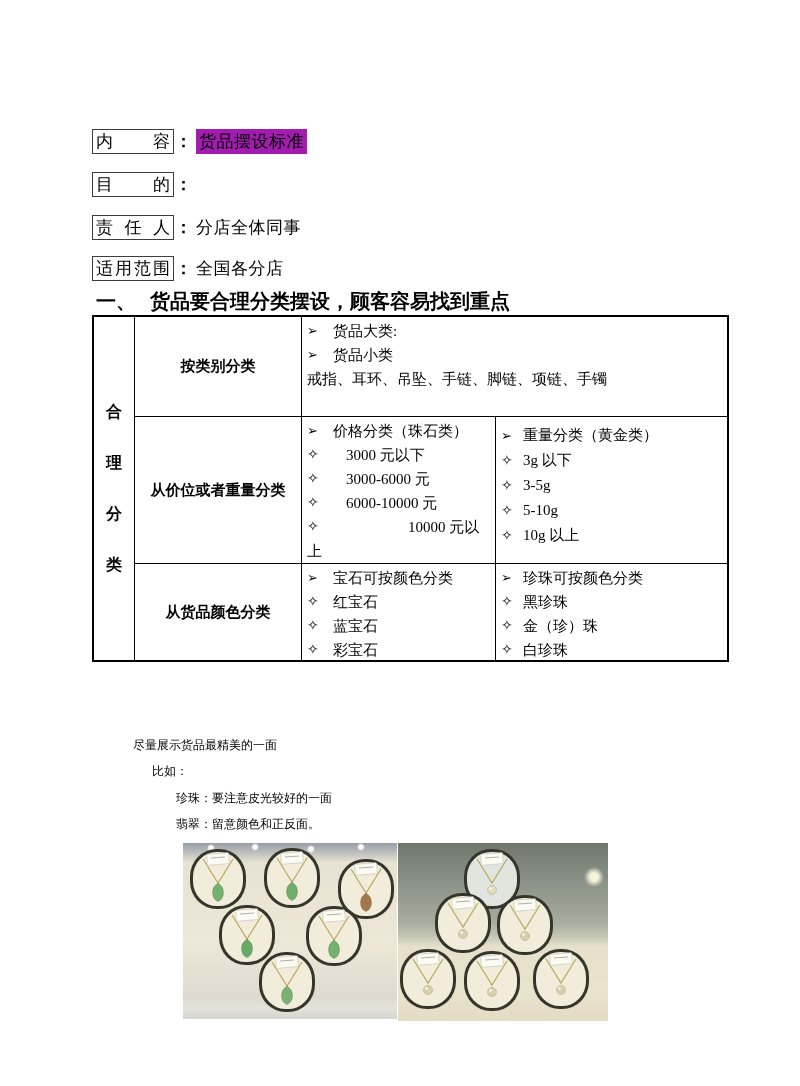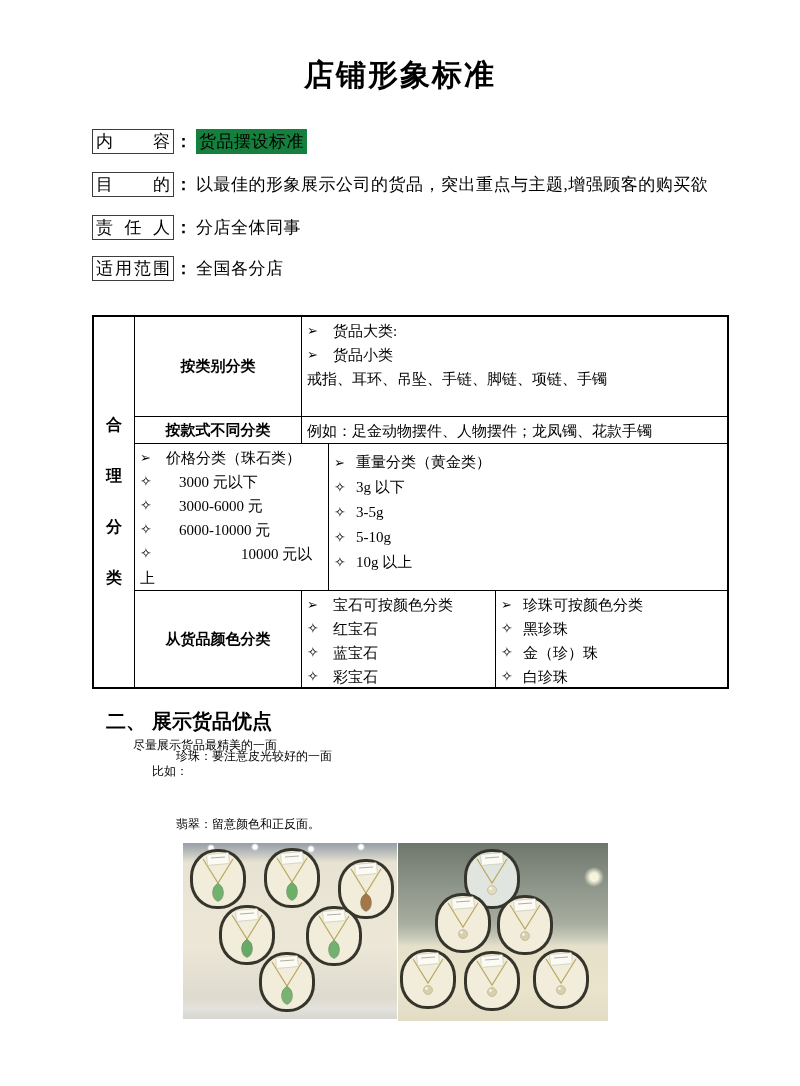--- a/index.html
+++ b/index.html
@@ -10,21 +10,21 @@
   .doc-title{position:absolute;top:55px;left:0;width:100%;text-align:center;
              font-size:30px;font-weight:bold;letter-spacing:2px;}
 
   
   .field{position:absolute;left:92px;height:26px;display:flex;align-items:center;font-size:17px;}
   .f1{top:128px}.f2{top:171px}.f3{top:214px}.f4{top:255px}
   .field .labelbox{display:inline-block;width:74px;padding:1px 3px;border:1px solid #3d3d3d;
                    text-align:justify;text-align-last:justify;line-height:21px;height:21px;overflow:hidden;}
   .field .colon{margin:0 4px 0 1px;font-weight:bold;}
   .field .value{white-space:nowrap;letter-spacing:0.5px;}
-  .value.highlight{background:#15803d;padding:1px 3px;}
+  .value.highlight{background:#a21caf;padding:1px 3px;}
 
   
   .sec-heading{position:absolute;font-weight:bold;font-size:20px;white-space:nowrap;}
   .h1{top:288px;left:96px;}
   .h1 .sec-num{display:inline-block;width:54px;font-weight:bold;}
   .h2{top:708px;left:106px;}
   .h2 .sec-num{display:inline-block;margin-right:6px;}
 
   
   .cls-table{position:absolute;left:92px;top:315px;width:637px;border:2px solid #000;
@@ -49,21 +49,21 @@
   .bullet.small{font-size:14px;}
   .cell-right .bullet{width:22px;}
   .ind1 .txt{margin-left:13px;}
   .ind2 .txt{margin-left:75px;}
   .pt6{padding-top:6px;}
 
   
   .p-line{position:absolute;font-size:12px;white-space:nowrap;}
   .p0{top:737px;left:133px;}
   .p1{top:763px;left:152px;}
-  .p2{top:748px;left:176px;}
+  .p2{top:790px;left:176px;}
   .p3{top:816px;left:176px;}
 
   
   .photo{position:absolute;top:843px;}
   .photo-left{left:183px;width:214px;height:176px;
     background-image:
       radial-gradient(circle at 28px 5px,#ffffff 2px,rgba(255,255,255,0) 4px),
       radial-gradient(circle at 72px 4px,#ffffff 2px,rgba(255,255,255,0) 4px),
       radial-gradient(circle at 128px 6px,#ffffff 2px,rgba(255,255,255,0) 4px),
       radial-gradient(circle at 178px 4px,#ffffff 2px,rgba(255,255,255,0) 4px),
@@ -75,43 +75,44 @@
   .pad{position:absolute;width:56px;height:60px;box-sizing:border-box;
        border:3px solid #35352b;border-radius:48%/46%;background:#f2eddb;}
   .pad-light{background:#e0e6df;}
   .pad svg{display:block;width:100%;height:100%;}
 </style>
 </head>
 <body>
 
 <div class="page">
 
-  <div class="doc-title">店铺形象标准</div>
 
   <div class="field f1">
     <span class="labelbox">内容</span>
     <span class="colon">：</span>
     <span class="value highlight">货品摆设标准</span>
   </div>
   <div class="field f2">
     <span class="labelbox">目的</span>
     <span class="colon">：</span>
-    <span class="value">以最佳的形象展示公司的货品，突出重点与主题,增强顾客的购买欲</span>
   </div>
   <div class="field f3">
     <span class="labelbox">责任人</span>
     <span class="colon">：</span>
     <span class="value">分店全体同事</span>
   </div>
   <div class="field f4">
     <span class="labelbox">适用范围</span>
     <span class="colon">：</span>
     <span class="value">全国各分店</span>
   </div>
 
+  <div class="sec-heading h1">
+    <span class="sec-num">一、</span><span>货品要合理分类摆设，顾客容易找到重点</span>
+  </div>
 
   <div class="cls-table">
     <div class="side-col">
       <span>合</span>
       <span>理</span>
       <span>分</span>
       <span>类</span>
     </div>
     <div class="rows-col">
 
@@ -127,30 +128,23 @@
                 <span class="bullet">➢</span>
                 <span class="txt">货品小类</span>
               </div>
             <div class="tline">
                 <span class="txt">戒指、耳环、吊坠、手链、脚链、项链、手镯</span>
               </div>
           </div>
         </div>
       </div>
 
-      <div class="trow r1">
-        <div class="rh">按款式不同分类</div>
-        <div class="rcontent">
-          <div class="cell cell-full">
-            <span class="txt">例如：足金动物摆件、人物摆件；龙凤镯、花款手镯</span>
-          </div>
-        </div>
-      </div>
 
       <div class="trow r2">
+        <div class="rh">从价位或者重量分类</div>
         <div class="rcontent">
           <div class="cell cell-left">
             <div class="tline">
                 <span class="bullet">➢</span>
                 <span class="txt">价格分类（珠石类）</span>
               </div>
             <div class="tline ind1">
                 <span class="bullet small">✧</span>
                 <span class="txt">3000 元以下</span>
               </div>
@@ -233,23 +227,20 @@
                 <span class="bullet small">✧</span>
                 <span class="txt">白珍珠</span>
               </div>
           </div>
         </div>
       </div>
 
     </div>
   </div>
 
-  <div class="sec-heading h2">
-    <span class="sec-num">二、</span><span>展示货品优点</span>
-  </div>
   <div class="p-line p0">尽量展示货品最精美的一面</div>
   <div class="p-line p1">比如：</div>
   <div class="p-line p2">珍珠：要注意皮光较好的一面</div>
   <div class="p-line p3">翡翠：留意颜色和正反面。</div>
 
   <div class="photo photo-left" id="photo-left">
       <div class="pad" style="left: 7px; top: 6px;">
         <svg viewBox="0 0 50 54">
           <polyline points="10,7 25,31 40,7" fill="none" stroke="#b9a85e" stroke-width="1.2"></polyline>
           <rect x="14" y="1.5" width="22" height="11" rx="1" fill="#fbfbf4" stroke="#c9c9bc" stroke-width="0.7" transform="rotate(-5 25 7)"></rect>

